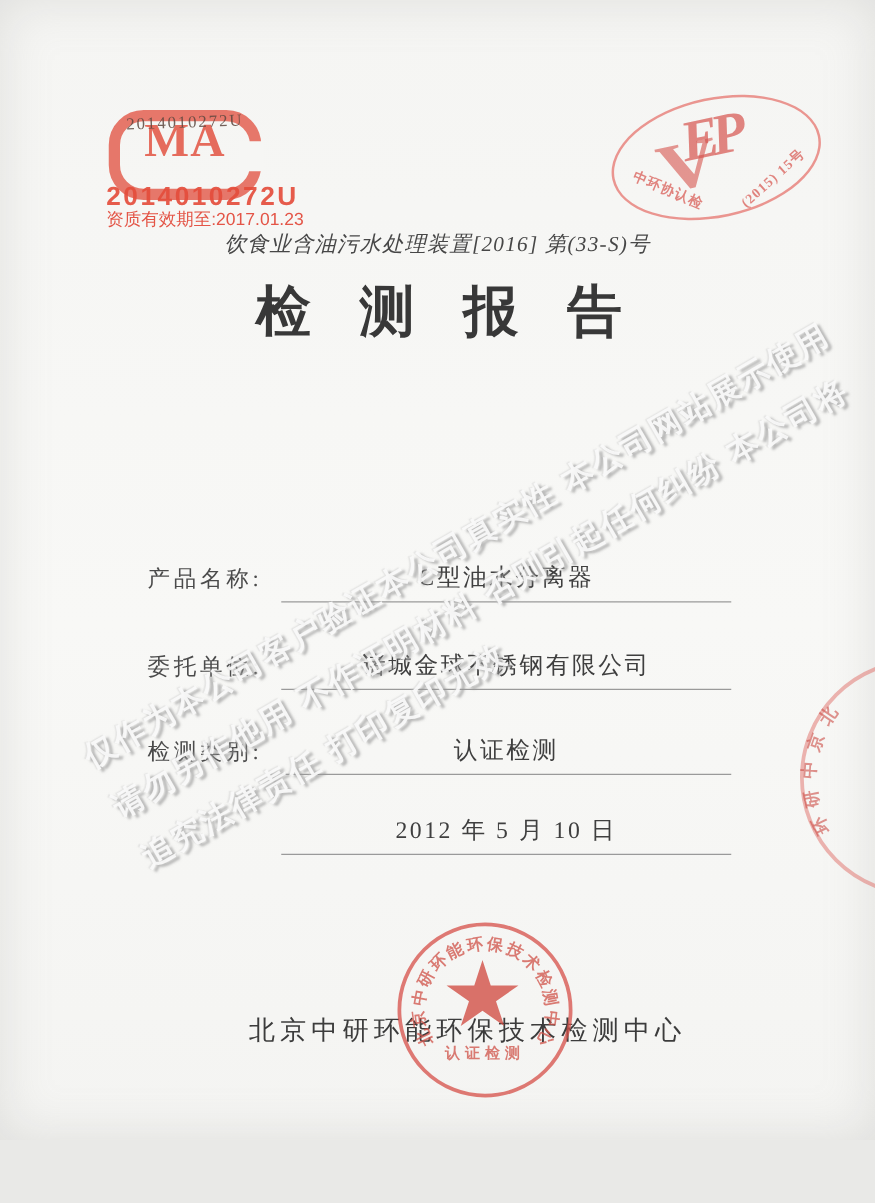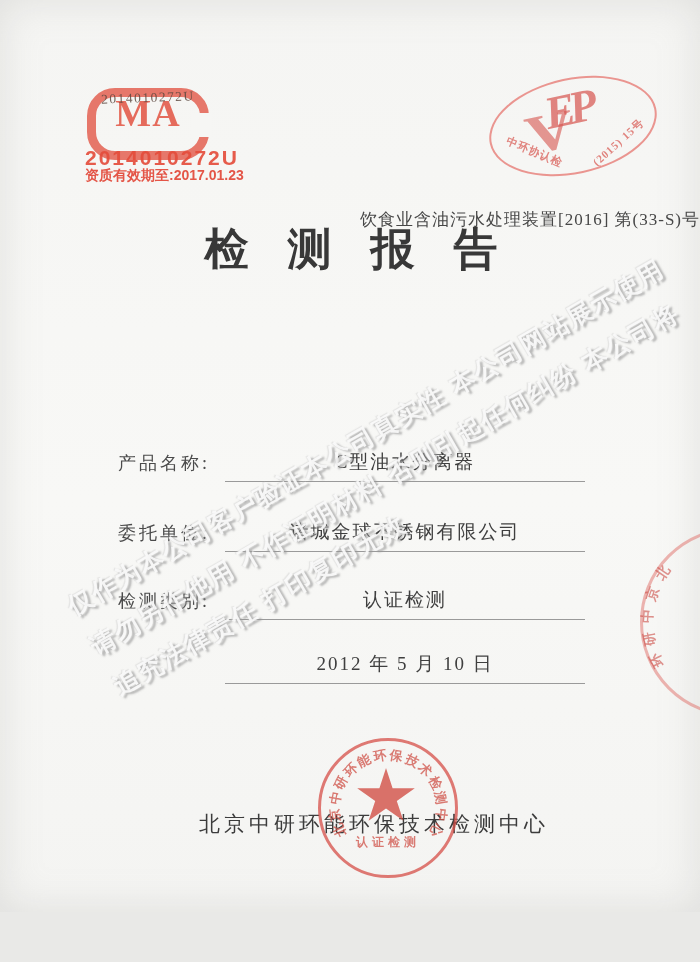--- a/index.html
+++ b/index.html
@@ -15,36 +15,36 @@
   .cma{position:absolute;left:85px;top:85px;width:150px;height:100px;z-index:6;}
   .cma-frame{position:absolute;left:2px;top:3px;width:104px;height:54px;
     border:9px solid rgba(226,88,71,.8);border-radius:28px;}
   .cma-gap{position:absolute;right:-11px;top:16px;width:20px;height:24px;background:#f6f6f4;}
   .cma-letters{position:absolute;left:2px;top:6px;width:122px;text-align:center;
     font-weight:bold;font-size:38px;color:rgba(226,88,71,.88);letter-spacing:1px;}
   .cma-code{position:absolute;left:16px;top:5px;font-size:13.5px;letter-spacing:1.5px;
     color:rgba(92,70,62,.85);font-family:"Liberation Serif",serif;transform:rotate(-2deg);}
   .cma-num{position:absolute;left:0px;top:61px;width:150px;font-weight:bold;font-size:21px;
     letter-spacing:2px;color:rgba(228,77,60,.92);font-family:"Liberation Sans",sans-serif;}
-  .cma-valid{position:absolute;left:0px;top:82px;width:170px;font-weight:bold;font-size:14px;
+  .cma-valid{position:absolute;left:0px;top:82px;width:170px;font-weight:normal;font-size:14px;
     color:rgba(226,70,55,.92);font-family:"Liberation Sans",sans-serif;}
   
   .ep{position:absolute;left:488px;top:78px;width:170px;height:96px;transform:rotate(-12deg);z-index:6;}
   .ep-oval{position:absolute;inset:0;border:2.5px solid rgba(231,132,126,.85);border-radius:50%;}
   .ep-letters{position:absolute;left:60px;top:4px;font-style:italic;font-weight:bold;
     font-size:46px;letter-spacing:-6px;color:rgba(215,88,82,.72);}
   .ep-check{position:absolute;left:42px;top:18px;font-weight:bold;font-size:54px;
     color:rgba(215,88,82,.62);transform:scaleX(1.25);}
   .ep-arc-l{position:absolute;left:12px;top:58px;font-size:11px;font-weight:bold;
     color:rgba(219,102,96,.8);transform:rotate(35deg);letter-spacing:1px;}
   .ep-arc-r{position:absolute;left:94px;top:66px;font-size:11px;font-weight:bold;
     color:rgba(219,102,96,.8);transform:rotate(-30deg);letter-spacing:1px;}
   
-  .doc-number{position:absolute;left:0;top:208px;width:700px;text-align:right;
-    font-size:17px;letter-spacing:1px;color:#474747;}
+  .doc-number{position:absolute;left:0;top:184px;width:700px;text-align:center;
+    font-size:17px;letter-spacing:1px;color:#474747;font-style:italic;}
   .report-title{position:absolute;left:0;top:220px;width:700px;text-align:center;
     font-size:44px;font-weight:bold;letter-spacing:14px;padding-left:16px;
     box-sizing:border-box;color:#383838;}
   
   .row{position:absolute;left:0;width:700px;height:48px;margin-top:40px;}
   .row .lbl{position:absolute;left:118px;top:4px;font-size:18px;letter-spacing:3px;color:#4b4b4b;}
   .row .val{position:absolute;left:225px;top:2px;width:360px;text-align:center;
     font-size:19px;letter-spacing:2px;color:#3f3f3f;}
   .row .ul{position:absolute;left:225px;top:34px;width:360px;border-top:1px solid #9a9a9a;}
   

